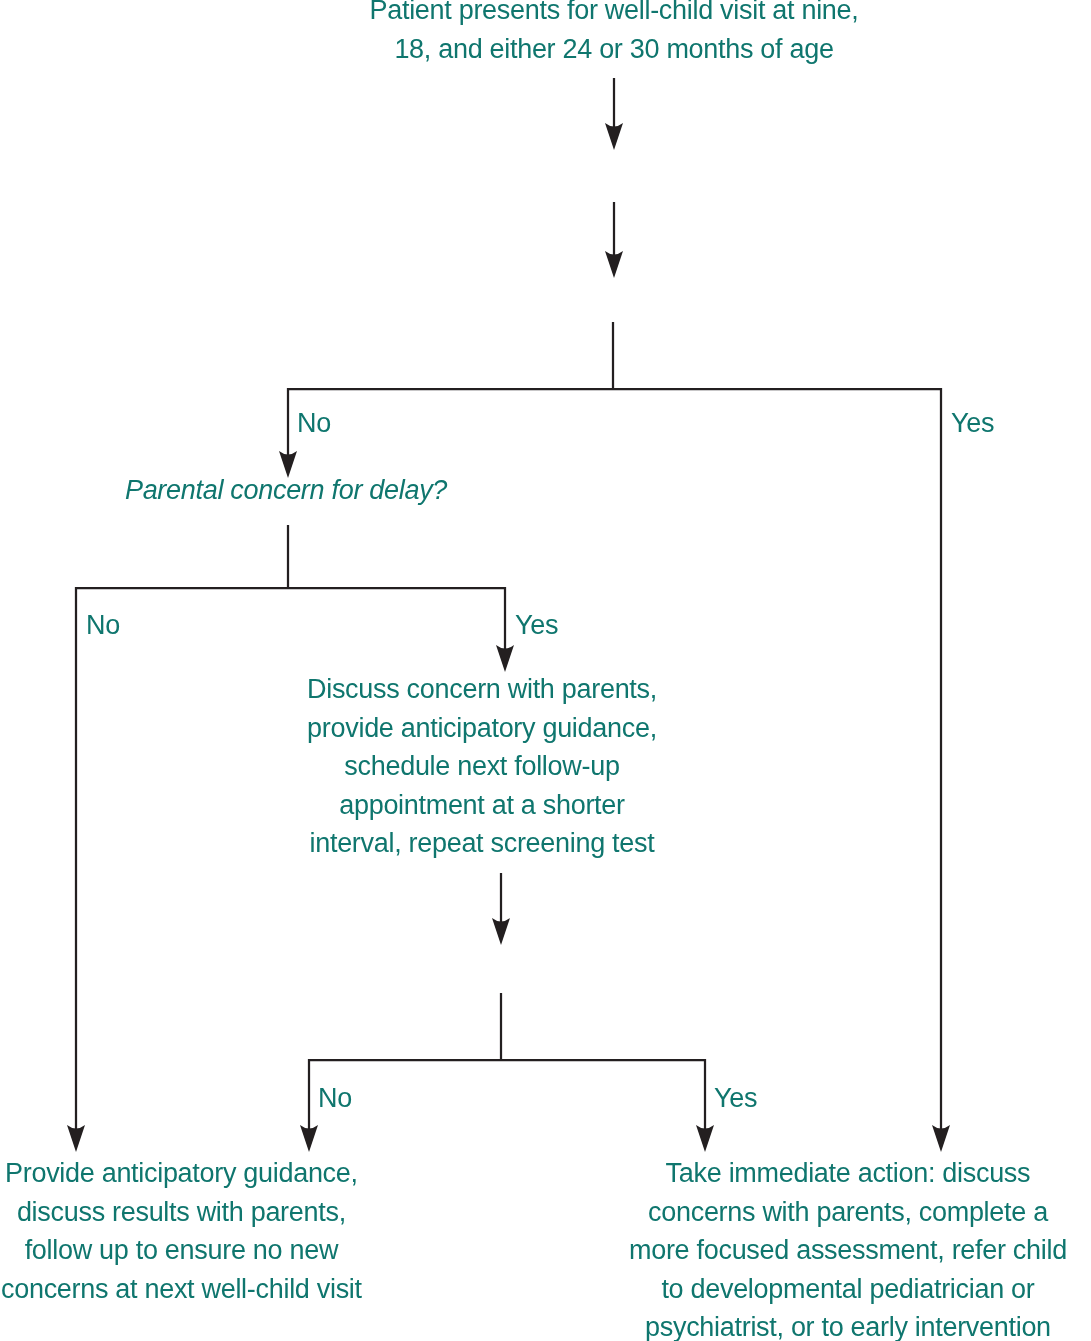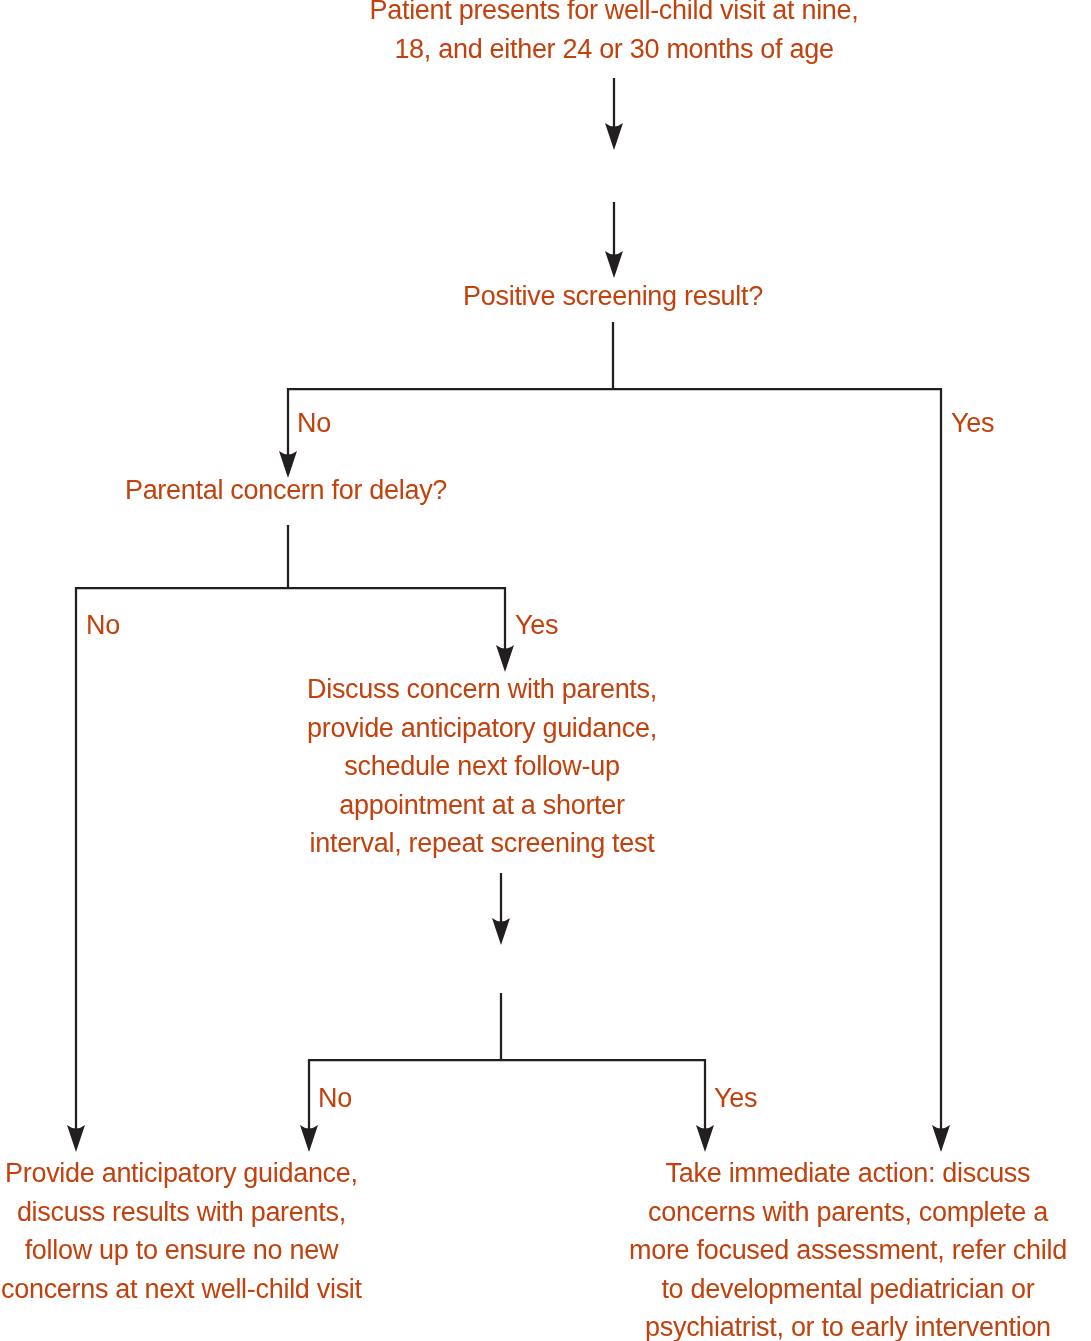--- a/index.html
+++ b/index.html
@@ -7,21 +7,21 @@
     padding: 0;
     background: #ffffff;
   }
   .canvas {
     position: relative;
     width: 1091px;
     height: 1341px;
     background: #ffffff;
     overflow: hidden;
     font-family: "Liberation Sans", "DejaVu Sans", sans-serif;
-    color: #c2410c;
+    color: #0f766e;
   }
   .connector-svg {
     position: absolute;
     top: 0;
     left: 0;
     width: 1091px;
     height: 1341px;
   }
   .connector-svg path.line {
     fill: none;
@@ -112,23 +112,22 @@
     <g>
       <path class="line" d="M705 1059 V1134"></path>
       <path class="head" d="M705 1152 L696 1125 Q705 1132 714 1125 Z"></path>
     </g>
   </svg>
 
   <div class="node centered" style="left:614px; top:-9px;">Patient presents for well-child visit at nine,
 18, and either 24 or 30 months of age</div>
 
 
-  <div class="node centered" style="left:613px; top:277px;">Positive screening result?</div>
 
-  <div class="node centered" style="left:286px; top:471px;">Parental concern for delay?</div>
+  <div class="node centered" style="left:286px; top:471px;font-style:italic;">Parental concern for delay?</div>
 
   <div class="node left-aligned" style="left:307px; top:670px;">Discuss concern with parents,
 provide anticipatory guidance,
 schedule next follow-up
 appointment at a shorter
 interval, repeat screening test</div>
 
 
   <div class="node left-aligned" style="left:1px; top:1154px;">Provide anticipatory guidance,
 discuss results with parents,

